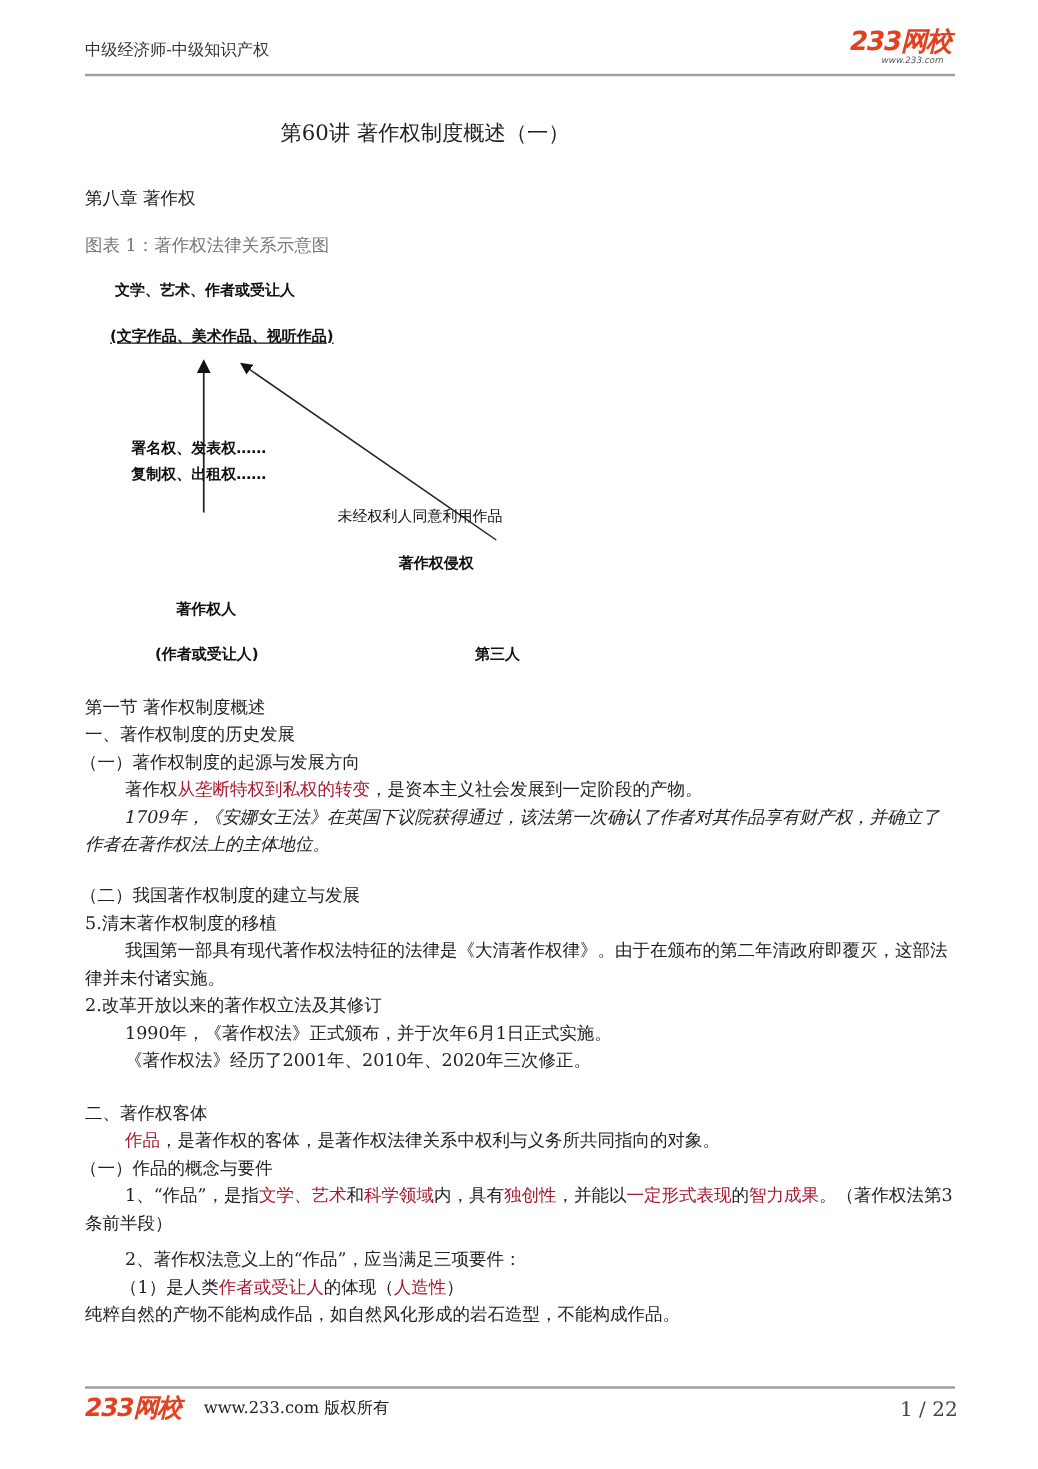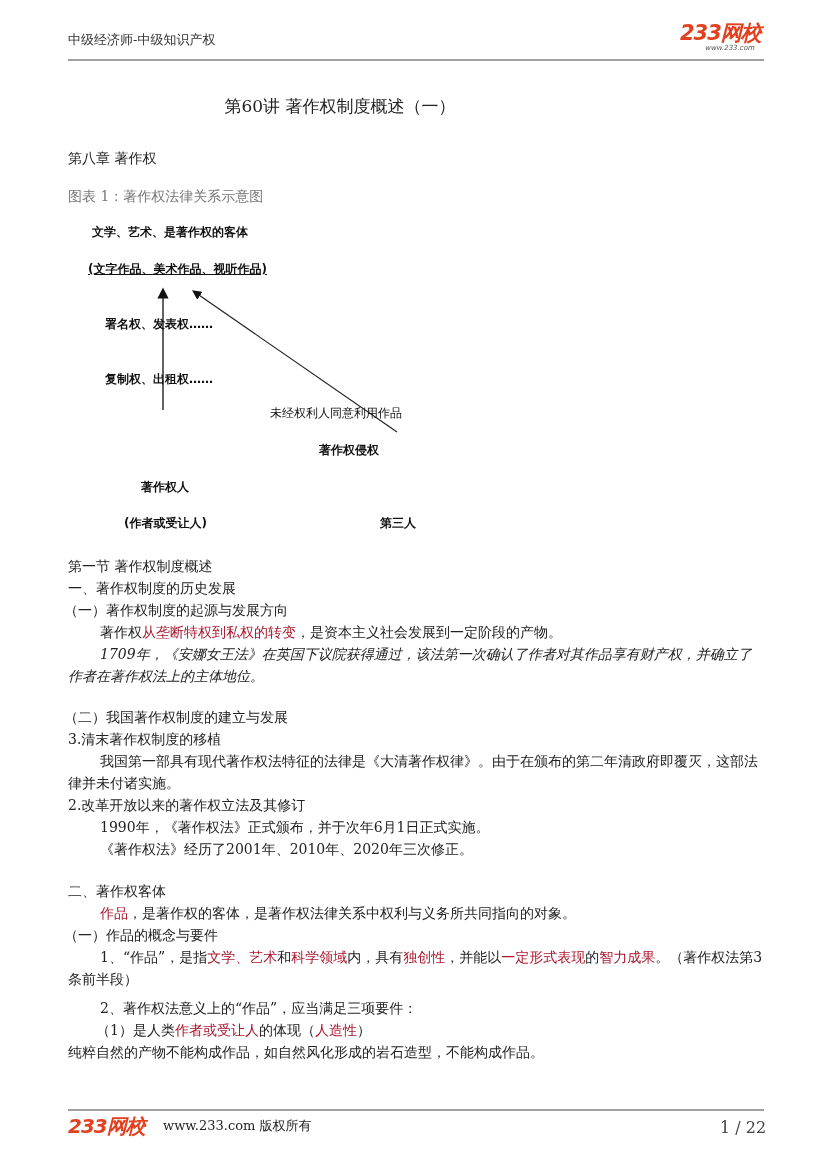--- a/index.html
+++ b/index.html
@@ -44,41 +44,41 @@
 <div>
   <svg class="diagram" width="830" height="560">
     <defs>
       <marker id="ah" markerWidth="8" markerHeight="8" refX="4" refY="4" orient="auto">
         <path d="M0,0 L8,4 L0,8 Z" fill="#111"></path>
       </marker>
     </defs>
     <line x1="163" y1="410" x2="163" y2="293" stroke="#222" stroke-width="1.4" marker-end="url(#ah)"></line>
     <line x1="397" y1="432" x2="196" y2="293" stroke="#222" stroke-width="1.2" marker-end="url(#ah)"></line>
   </svg>
-  <div class="abs dg b" style="left:92px; top:224px;">文学、艺术、是著作权的客体</div>
+  <div class="abs dg b" style="left:92px; top:224px;">文学、艺术、作者或受让人</div>
   <div class="abs dg b" style="left:88px; top:261px;text-decoration:underline;">(文字作品、美术作品、视听作品)</div>
-  <div class="abs dg b" style="left:105px; top:316px;">署名权、发表权……</div>
+  <div class="abs dg b" style="left:105px; top:350px;">署名权、发表权……</div>
   <div class="abs dg b" style="left:105px; top:371px;">复制权、出租权……</div>
   <div class="abs dg" style="left:270px; top:405px;text-align:right;">未经权利人同意利用作品</div>
   <div class="abs dg b" style="left:283px; top:442px;margin-left:36px;">著作权侵权</div>
   <div class="abs dg b" style="left:141px; top:479px;">著作权人</div>
   <div class="abs dg b" style="left:124px; top:515px;">(作者或受让人)</div>
   <div class="abs dg b" style="left:380px; top:515px;">第三人</div>
 </div>
 
 <div class="para" style="top:555px;">第一节  著作权制度概述</div>
 <div class="para" style="top:577px;">一、著作权制度的历史发展</div>
 <div class="para" style="top:599px; left:64px;">（一）著作权制度的起源与发展方向</div>
 <div class="para indent" style="top:621px;">
   <span>著作权</span><span class="red">从垄断特权到私权的转变</span><span>，是资本主义社会发展到一定阶段的产物。</span>
 </div>
 <div class="para indent" style="top:643px;font-style:italic;">1709年，《安娜女王法》在英国下议院获得通过，该法第一次确认了作者对其作品享有财产权，并确立了作者在著作权法上的主体地位。</div>
 
 <div class="para" style="top:706px; left:64px;">（二）我国著作权制度的建立与发展</div>
-<div class="para" style="top:728px;">3.清末著作权制度的移植</div>
+<div class="para" style="top:728px;">5.清末著作权制度的移植</div>
 <div class="para indent" style="top:750px;">我国第一部具有现代著作权法特征的法律是《大清著作权律》。由于在颁布的第二年清政府即覆灭，这部法律并未付诸实施。</div>
 <div class="para" style="top:794px;">2.改革开放以来的著作权立法及其修订</div>
 <div class="para indent" style="top:816px;">1990年，《著作权法》正式颁布，并于次年6月1日正式实施。</div>
 <div class="para indent" style="top:838px;">《著作权法》经历了2001年、2010年、2020年三次修正。</div>
 
 <div class="para" style="top:880px;">二、著作权客体</div>
 <div class="para indent" style="top:902px;">
   <span class="red">作品</span><span>，是著作权的客体，是著作权法律关系中权利与义务所共同指向的对象。</span>
 </div>
 <div class="para" style="top:924px; left:64px;">（一）作品的概念与要件</div>

